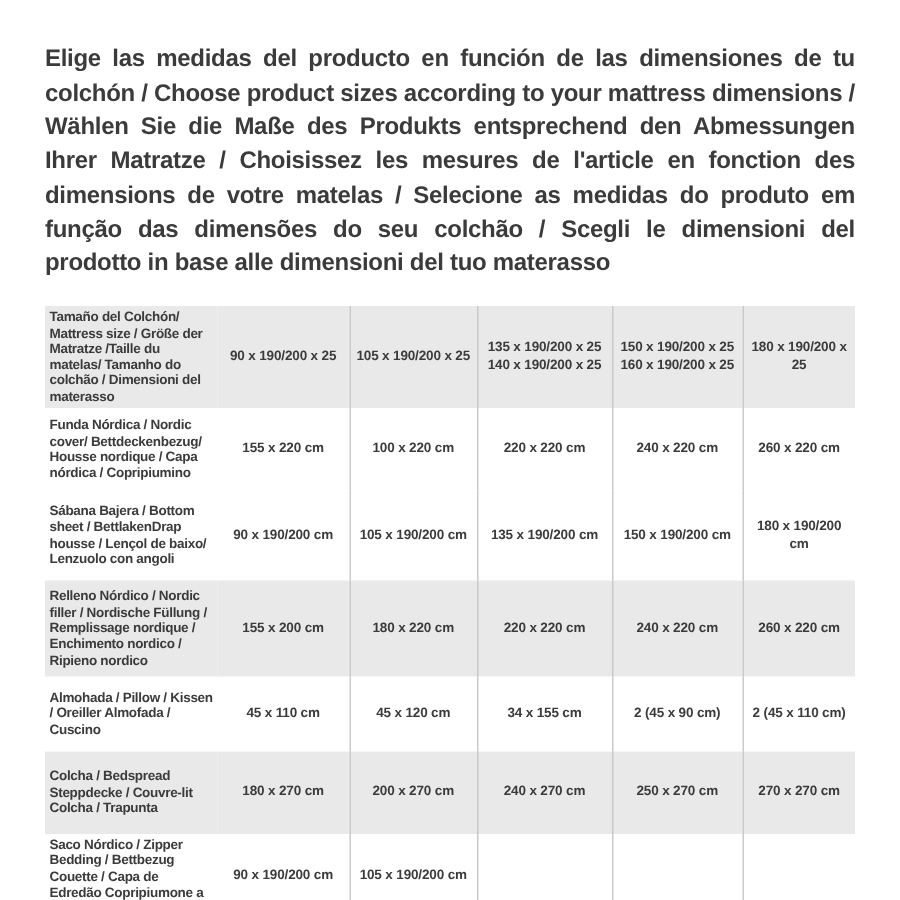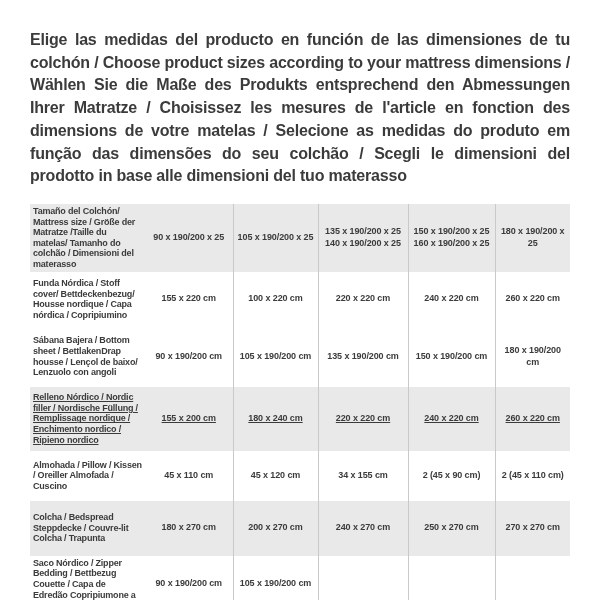--- a/index.html
+++ b/index.html
@@ -54,21 +54,21 @@
   td.v-divide {
     border-left: 1px solid #c9c9c9;
   }
   tr.stripe {
     background: #e9e9e9;
   }
   tr.rh-1 { height: 59px; padding-left: 32px; }
   tr.rh-2 { height: 55px; }
   tr.rh-3 { height: 60px; }
   tr.rh-4 { height: 60px; }
-  tr.rh-5 { height: 64px; text-decoration: underline; }
+  tr.rh-5 { height: 64px; }
   tr.rh-6 { height: 50px; }
   tr.rh-7 { height: 55px; margin-left: 44px; }
   tr.rh-8 { height: 46px; }
   .footer-note {
     margin-top: 11px;
   }
 </style>
 </head>
 <body>
 
@@ -90,39 +90,39 @@
         <td class="row-label">Tamaño del Colchón/ Mattress size / Größe der Matratze /Taille du matelas/ Tamanho do colchão / Dimensioni del materasso</td>
         <td class="cell-value">90 x 190/200 x 25</td>
         <td class="cell-value v-divide">105 x 190/200 x 25</td>
         <td class="cell-value v-divide">135 x 190/200 x 25
 140 x 190/200 x 25</td>
         <td class="cell-value v-divide">150 x 190/200 x 25
 160 x 190/200 x 25</td>
         <td class="cell-value v-divide">180 x 190/200 x 25</td>
       </tr>
       <tr class="rh-2">
-        <td class="row-label">Funda Nórdica / Stoff cover/ Bettdeckenbezug/ Housse nordique / Capa nórdica / Copripiumino</td>
+        <td class="row-label">Funda Nórdica / Nordic cover/ Bettdeckenbezug/ Housse nordique / Capa nórdica / Copripiumino</td>
         <td class="cell-value">155 x 220 cm</td>
         <td class="cell-value v-divide">100 x 220 cm</td>
         <td class="cell-value v-divide">220 x 220 cm</td>
         <td class="cell-value v-divide">240 x 220 cm</td>
         <td class="cell-value v-divide">260 x 220 cm</td>
       </tr>
       <tr class="rh-4">
         <td class="row-label">Sábana Bajera / Bottom sheet / BettlakenDrap housse / Lençol de baixo/ Lenzuolo con angoli</td>
         <td class="cell-value">90 x 190/200 cm</td>
         <td class="cell-value v-divide">105 x 190/200 cm</td>
         <td class="cell-value v-divide">135 x 190/200 cm</td>
         <td class="cell-value v-divide">150 x 190/200 cm</td>
         <td class="cell-value v-divide">180 x 190/200 cm</td>
       </tr>
       <tr class="stripe rh-5">
         <td class="row-label">Relleno Nórdico / Nordic filler / Nordische Füllung / Remplissage nordique / Enchimento nordico / Ripieno nordico</td>
         <td class="cell-value">155 x 200 cm</td>
-        <td class="cell-value v-divide">180 x 240 cm</td>
+        <td class="cell-value v-divide">180 x 220 cm</td>
         <td class="cell-value v-divide">220 x 220 cm</td>
         <td class="cell-value v-divide">240 x 220 cm</td>
         <td class="cell-value v-divide">260 x 220 cm</td>
       </tr>
       <tr class="rh-6">
         <td class="row-label">Almohada / Pillow / Kissen / Oreiller Almofada / Cuscino</td>
         <td class="cell-value">45 x 110 cm</td>
         <td class="cell-value v-divide">45 x 120 cm</td>
         <td class="cell-value v-divide">34 x 155 cm</td>
         <td class="cell-value v-divide">2 (45 x 90 cm)</td>

